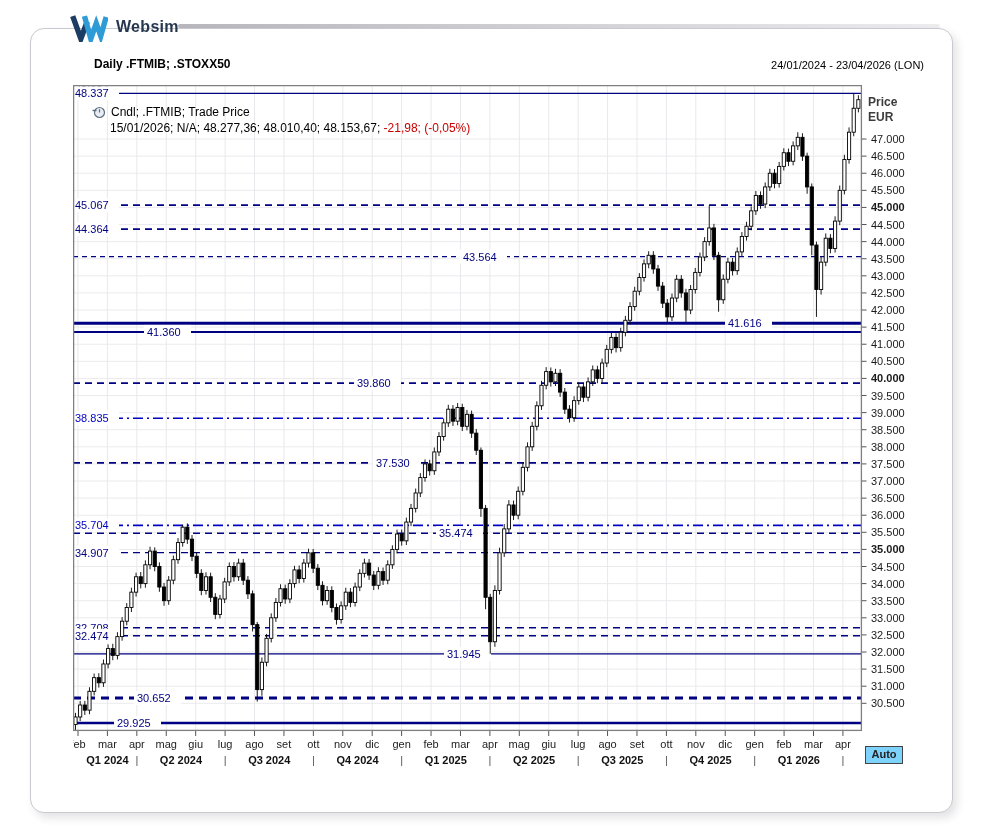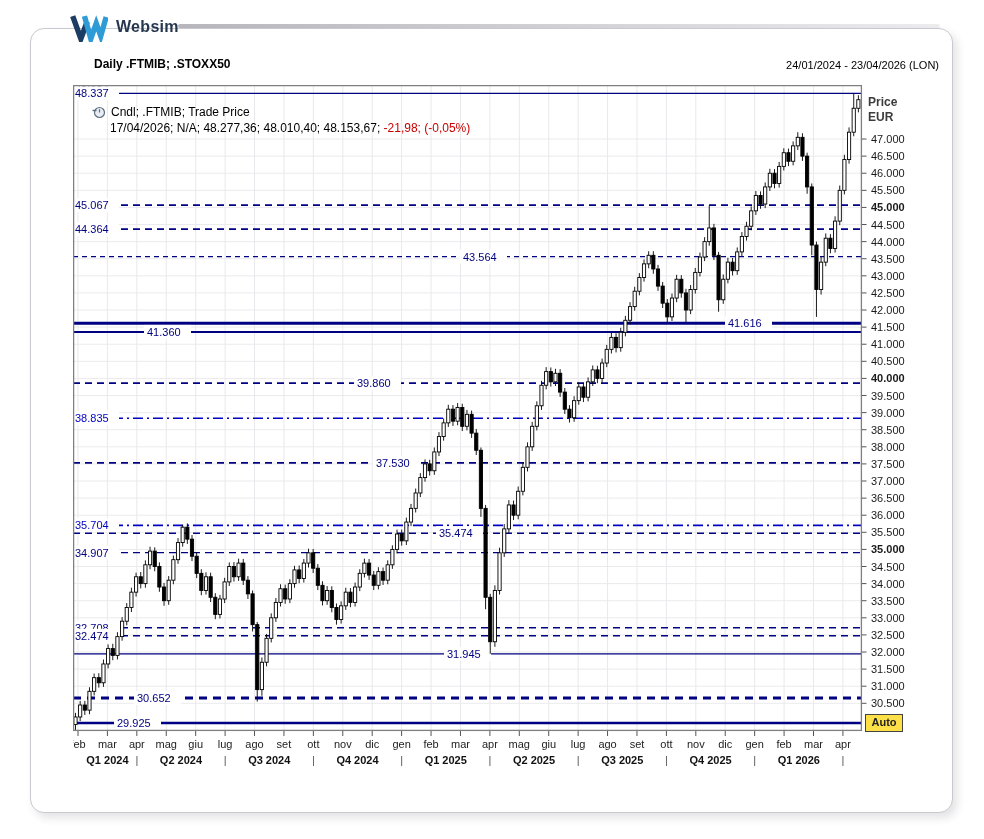--- a/index.html
+++ b/index.html
@@ -5,30 +5,30 @@
   html,body{margin:0;padding:0;background:#fff;}
   .screen{position:relative;width:984px;height:839px;background:#fff;overflow:hidden;
           font-family:"Liberation Sans",sans-serif;color:#111;}
   .card{position:absolute;left:30px;top:28px;width:921px;height:783px;background:#fff;
         border:1px solid #c9c9cf;border-radius:14px;box-shadow:4px 5px 8px rgba(60,60,70,.14);}
   .logo{position:absolute;left:70px;top:12px;display:flex;align-items:center;gap:8px;z-index:5;}
   .logo-text{font-size:16px;font-weight:600;color:#25364e;letter-spacing:.3px;}
   .logo-rule{position:absolute;left:178px;top:24px;width:762px;height:4px;
              background:linear-gradient(to right,#b7b7bd,#ededf0);border-radius:2px;}
   .chart-title{position:absolute;left:68px;top:57px;font-size:12px;font-weight:bold;color:#000;margin-left:26px;}
-  .date-range{position:absolute;right:45px;top:59px;font-size:11px;color:#000;}
+  .date-range{position:absolute;right:60px;top:59px;font-size:11px;color:#000;}
   .legend{position:absolute;left:92px;top:105px;font-size:12px;color:#000;z-index:3;}
   .legend-row1{display:flex;align-items:center;gap:5px;}
   .legend-row2{margin-left:18px;margin-top:2px;}
   .legend-red{color:#cc0000;margin-top:36px;}
   #plot-wrap{position:absolute;left:73px;top:85px;width:911px;height:700px;}
   .price-title{position:absolute;left:868px;top:95px;font-size:12px;font-weight:bold;
                color:#3c3c3c;line-height:15px;z-index:4;}
-  .auto-btn{position:absolute;left:865px;top:714px;width:36px;height:16px;border:1px solid #444;
-            background:#fde047;font-size:11px;font-weight:bold;color:#222;text-align:center;
+  .auto-btn{position:absolute;left:865px;top:746px;width:36px;height:16px;border:1px solid #444;
+            background:#7dd3fc;font-size:11px;font-weight:bold;color:#222;text-align:center;
             line-height:15px;cursor:pointer;z-index:4;}
   svg text{font-family:"Liberation Sans",sans-serif;}
 </style>
 </head>
 <body>
 
 <div class="screen">
 
   <div class="logo">
     <svg width="38" height="30" viewBox="0 0 42 32">
@@ -47,21 +47,21 @@
   <div class="legend">
     <div class="legend-row1">
       <svg width="14" height="14" viewBox="0 0 14 14">
         <circle cx="7.5" cy="7.5" r="5" fill="#e8edf3" stroke="#5e6f80" stroke-width="1.2"></circle>
         <line x1="0.5" y1="5.5" x2="4.5" y2="5.5" stroke="#5e6f80" stroke-width="1.4"></line>
         <line x1="7.5" y1="7.5" x2="7.5" y2="4.2" stroke="#5e6f80" stroke-width="1.2"></line>
       </svg>
       <span>Cndl; .FTMIB; Trade Price</span>
     </div>
     <div class="legend-row2">
-      <span>17/04/2026; N/A; 48.277,36; 48.010,40; 48.153,67;</span><span class="legend-red"> -21,98; (-0,05%)</span>
+      <span>15/01/2026; N/A; 48.277,36; 48.010,40; 48.153,67;</span><span class="legend-red"> -21,98; (-0,05%)</span>
     </div>
   </div>
 
   <div id="plot-wrap">
     <svg id="plot" width="911" height="700">
         <line x1="0" x2="789" y1="54.03282159872944" y2="54.03282159872944" stroke="#ebebee" stroke-width="1"></line>
         <line x1="789" x2="793.5" y1="54.03282159872944" y2="54.03282159872944" stroke="#555" stroke-width="1"></line>
         <text x="798" y="58.03282159872944" font-size="11" fill="#1a1a1a" font-weight="normal">47.000</text>
         <line x1="0" x2="789" y1="71.13181577554256" y2="71.13181577554256" stroke="#ebebee" stroke-width="1"></line>
         <line x1="789" x2="793.5" y1="71.13181577554256" y2="71.13181577554256" stroke="#555" stroke-width="1"></line>

